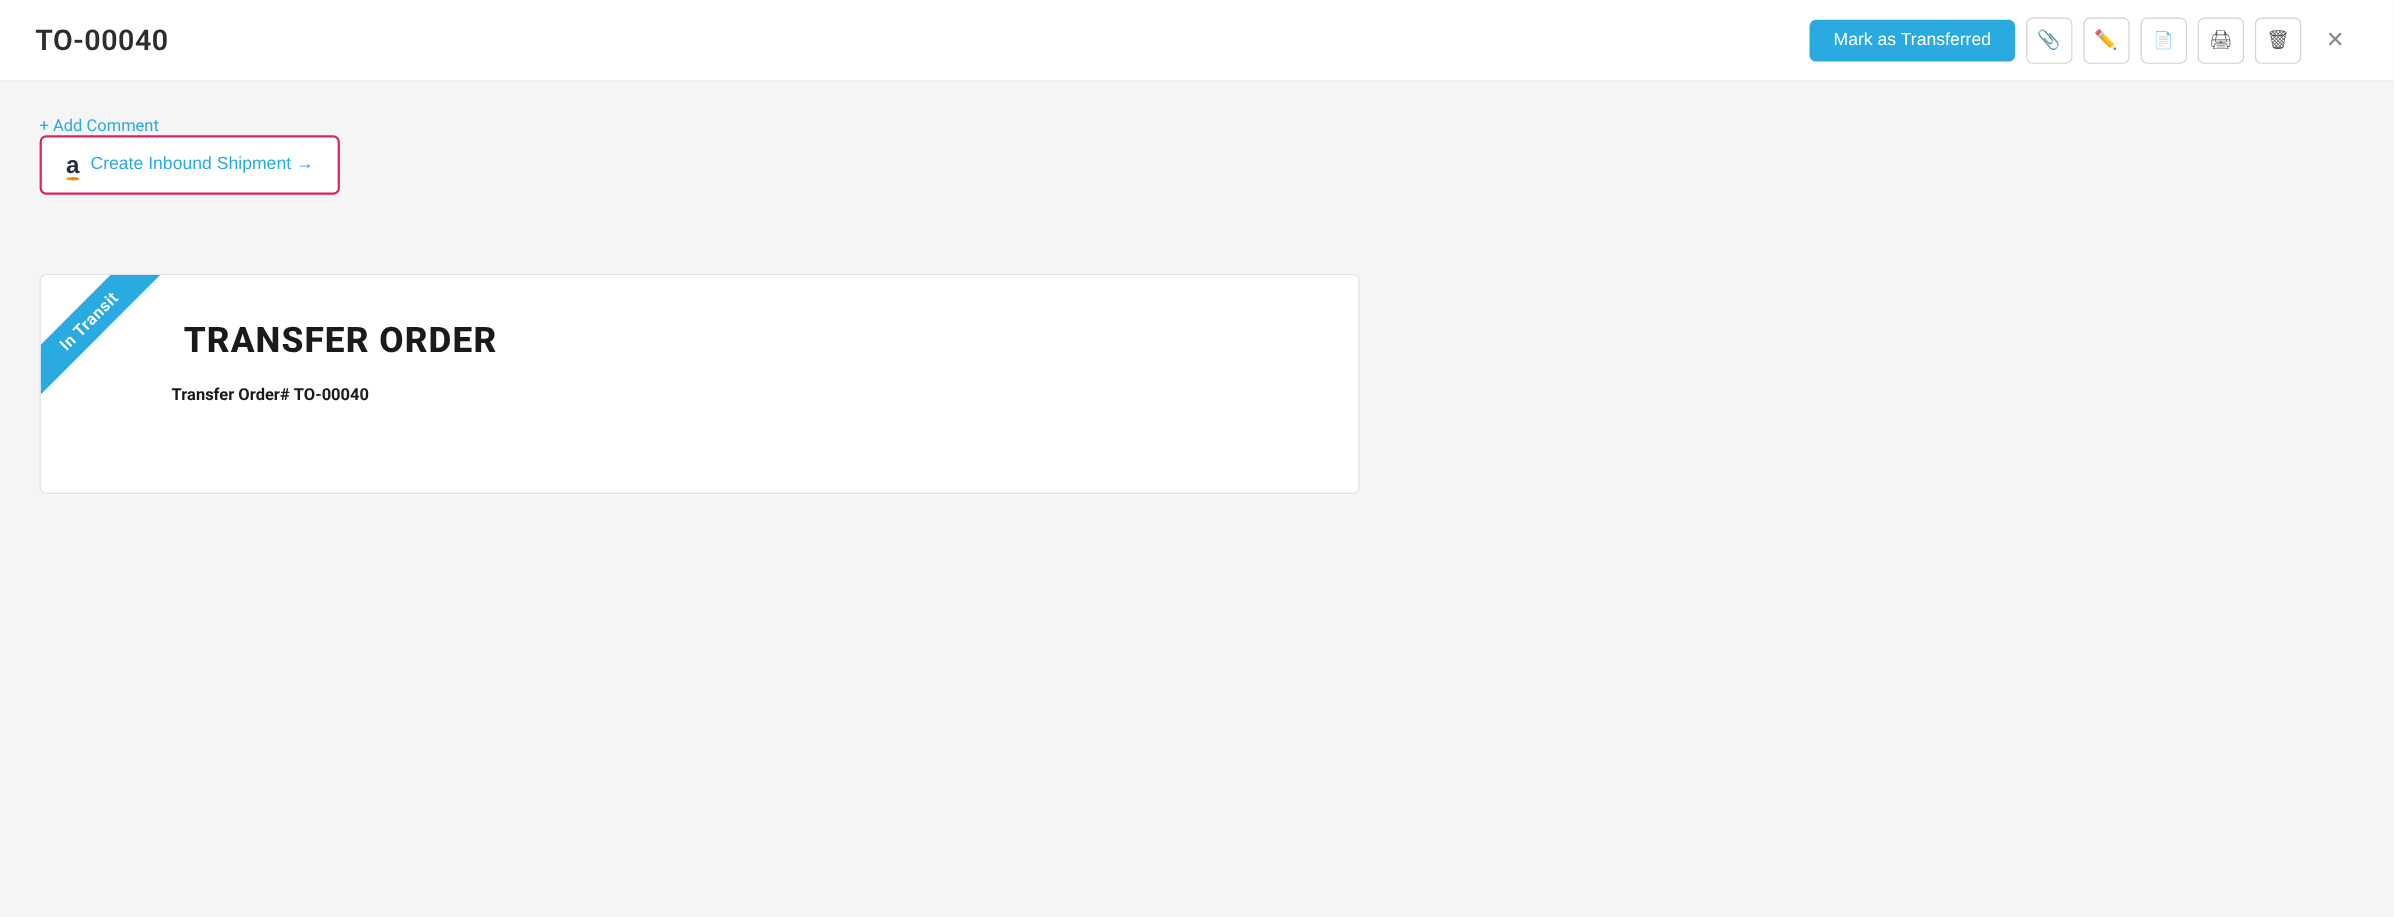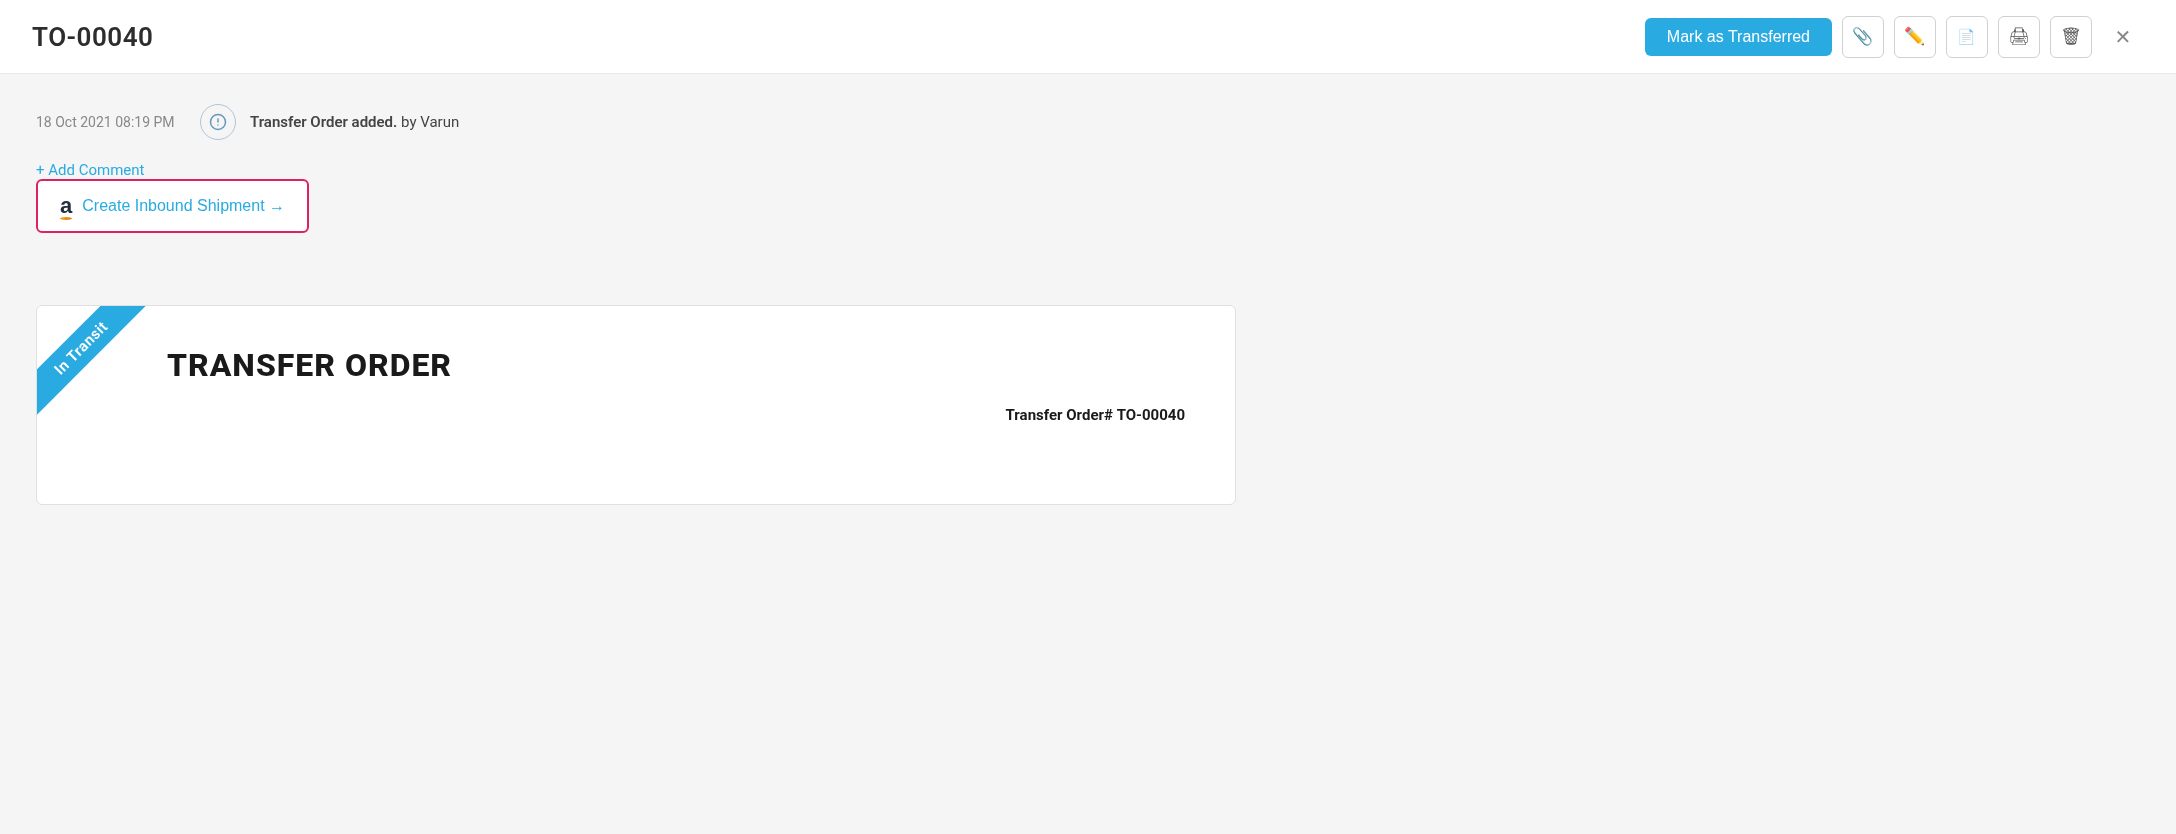--- a/index.html
+++ b/index.html
@@ -183,22 +183,21 @@
       font-size: 32px;
       font-weight: 800;
       color: #1a1a1a;
       letter-spacing: 1px;
       margin-bottom: 22px;
       margin-left: 80px;
     }
     .document-subtitle {
       font-size: 15px;
       color: #555;
-      margin-left: 100px;
-      text-align: right;
+      margin-left: 69px;
     }
     .document-subtitle span {
       font-weight: 700;
       color: #1a1a1a;
     }
   </style>
 </head>
 <body>
 
 <div class="main-container">
@@ -224,33 +223,20 @@
       </button>
       <button class="icon-btn close-btn">
         <span>✕</span>
       </button>
     </div>
   </div>
 
   <div class="content">
 
     
-    <div class="activity-row">
-      <span class="activity-time">18 Oct 2021 08:19 PM</span>
-      <div class="activity-icon">
-        <svg width="18" height="18" viewBox="0 0 24 24" fill="none" stroke="#6699bb" stroke-width="2" stroke-linecap="round" stroke-linejoin="round">
-          <circle cx="12" cy="12" r="10"></circle>
-          <line x1="12" y1="8" x2="12" y2="12"></line>
-          <line x1="12" y1="16" x2="12.01" y2="16"></line>
-        </svg>
-      </div>
-      <span class="activity-text">
-        <strong>Transfer Order added.</strong>&nbsp;<span>by Varun</span>
-      </span>
-    </div>
 
     
     <a class="add-comment">+ Add Comment</a>
 
     
     <div style="margin-bottom: 36px;">
       <button class="create-shipment-btn">
         <span class="amazon-logo">a</span>
         <span class="create-shipment-text">
           <span>Create Inbound Shipment</span>

